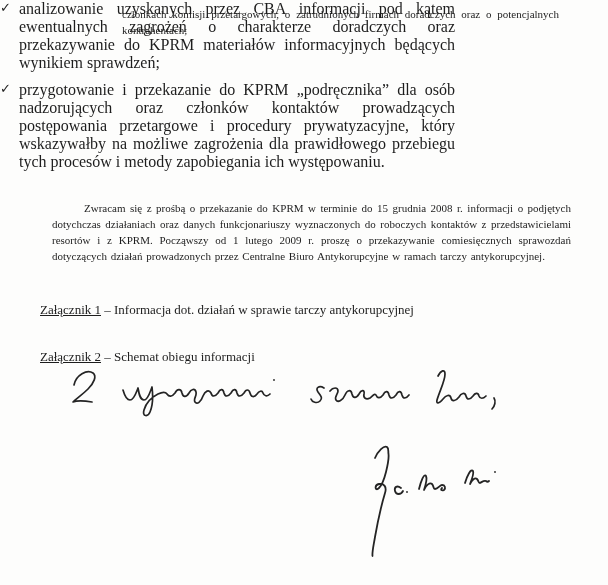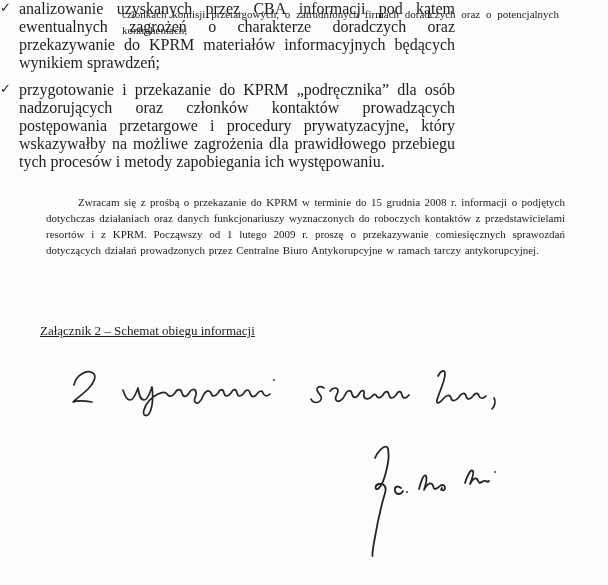--- a/index.html
+++ b/index.html
@@ -47,31 +47,31 @@
     top: 0;
     font-size: 13px;
     line-height: 15.9px;
     color: #222;
   }
   .paragraph {
     left: 40px;
     top: 189px;
     width: 519px;
     text-indent: 32px;
-    margin: 6px;
+    margin: 12px;
   }
   .attachment {
     position: absolute;
     left: 40px;
     font-size: 13px;
     line-height: 15px;
     white-space: nowrap;
   }
   .attachment-1 { top: 302px; }
-  .attachment-2 { top: 323px; text-decoration: underline; }
+  .attachment-2 { top: 349px; }
   .att-label { text-decoration: underline; }
   .hand {
     position: absolute;
     stroke: #242424;
     fill: none;
   }
   .hand path { fill: none; stroke: #242424; stroke-width: 1.7; stroke-linecap: round; stroke-linejoin: round; }
   .hand .dot { fill: #242424; stroke: none; }
   .closing-svg { left: 28px; top: 358px; }
   .signature-svg { left: 355px; top: 440px; }
@@ -90,20 +90,23 @@
       <span>analizowanie uzyskanych przez CBA informacji pod kątem ewentualnych zagrożeń o charakterze doradczych oraz przekazywanie do KPRM materiałów informacyjnych będących wynikiem sprawdzeń;</span>
     </li>
     <li>
       <span class="check">✓</span>
       <span>przygotowanie i przekazanie do KPRM „podręcznika” dla osób nadzorujących oraz członków kontaktów prowadzących postępowania przetargowe i procedury prywatyzacyjne, który wskazywałby na możliwe zagrożenia dla prawidłowego przebiegu tych procesów i metody zapobiegania ich występowaniu.</span>
     </li>
   </ul>
 
   <p class="txt paragraph">Zwracam się z prośbą o przekazanie do KPRM w terminie do 15 grudnia 2008 r. informacji o podjętych dotychczas działaniach oraz danych funkcjonariuszy wyznaczonych do roboczych kontaktów z przedstawicielami resortów i z KPRM. Począwszy od 1 lutego 2009 r. proszę o przekazywanie comiesięcznych sprawozdań dotyczących działań prowadzonych przez Centralne Biuro Antykorupcyjne w ramach tarczy antykorupcyjnej.</p>
 
+  <div class="attachment attachment-1">
+    <span class="att-label">Załącznik 1</span><span> – Informacja dot. działań w sprawie tarczy antykorupcyjnej</span>
+  </div>
 
   <div class="attachment attachment-2">
     <span class="att-label">Załącznik 2</span><span> – Schemat obiegu informacji</span>
   </div>
 
   <svg class="hand closing-svg" width="490" height="70" viewBox="0 0 490 70" role="img" aria-label="Z wyrazami szacunku,">
     <path d="M 46 27 C 48 17, 59 11, 65 15 C 69 18, 66 25, 60 31 C 54 37, 48 41, 45 44 C 50 42, 58 43, 64 44"></path>
     <path d="M 95 32 C 97 39, 99 42, 102 42 C 106 42, 108 35, 110 30 C 111 36, 112 42, 116 42 C 120 42, 122 34, 124 29 C 125 37, 125 47, 122 54 C 120 59, 114 59, 116 52 C 118 45, 124 39, 130 36 C 134 34, 137 33, 139 36 C 141 39, 144 39, 147 35 C 149 31, 153 30, 154 35 C 155 39, 158 40, 161 35 C 163 31, 167 30, 168 34 C 169 38, 165 41, 167 44 C 169 47, 173 44, 175 38 C 177 33, 181 31, 183 35 C 184 39, 187 39, 190 35 C 192 31, 195 30, 196 35 C 197 39, 200 39, 203 35 C 205 31, 208 30, 209 35 C 210 39, 213 39, 216 35 C 218 31, 221 31, 222 35 C 223 39, 226 40, 229 36 C 231 33, 234 32, 235 35 C 236 38, 239 39, 242 36"></path>
     <circle class="dot" cx="246" cy="22" r="0.9"></circle>
     <path d="M 296 30 C 291 27, 287 30, 290 34 C 293 38, 295 40, 292 43 C 289 46, 284 44, 283 41"></path>

